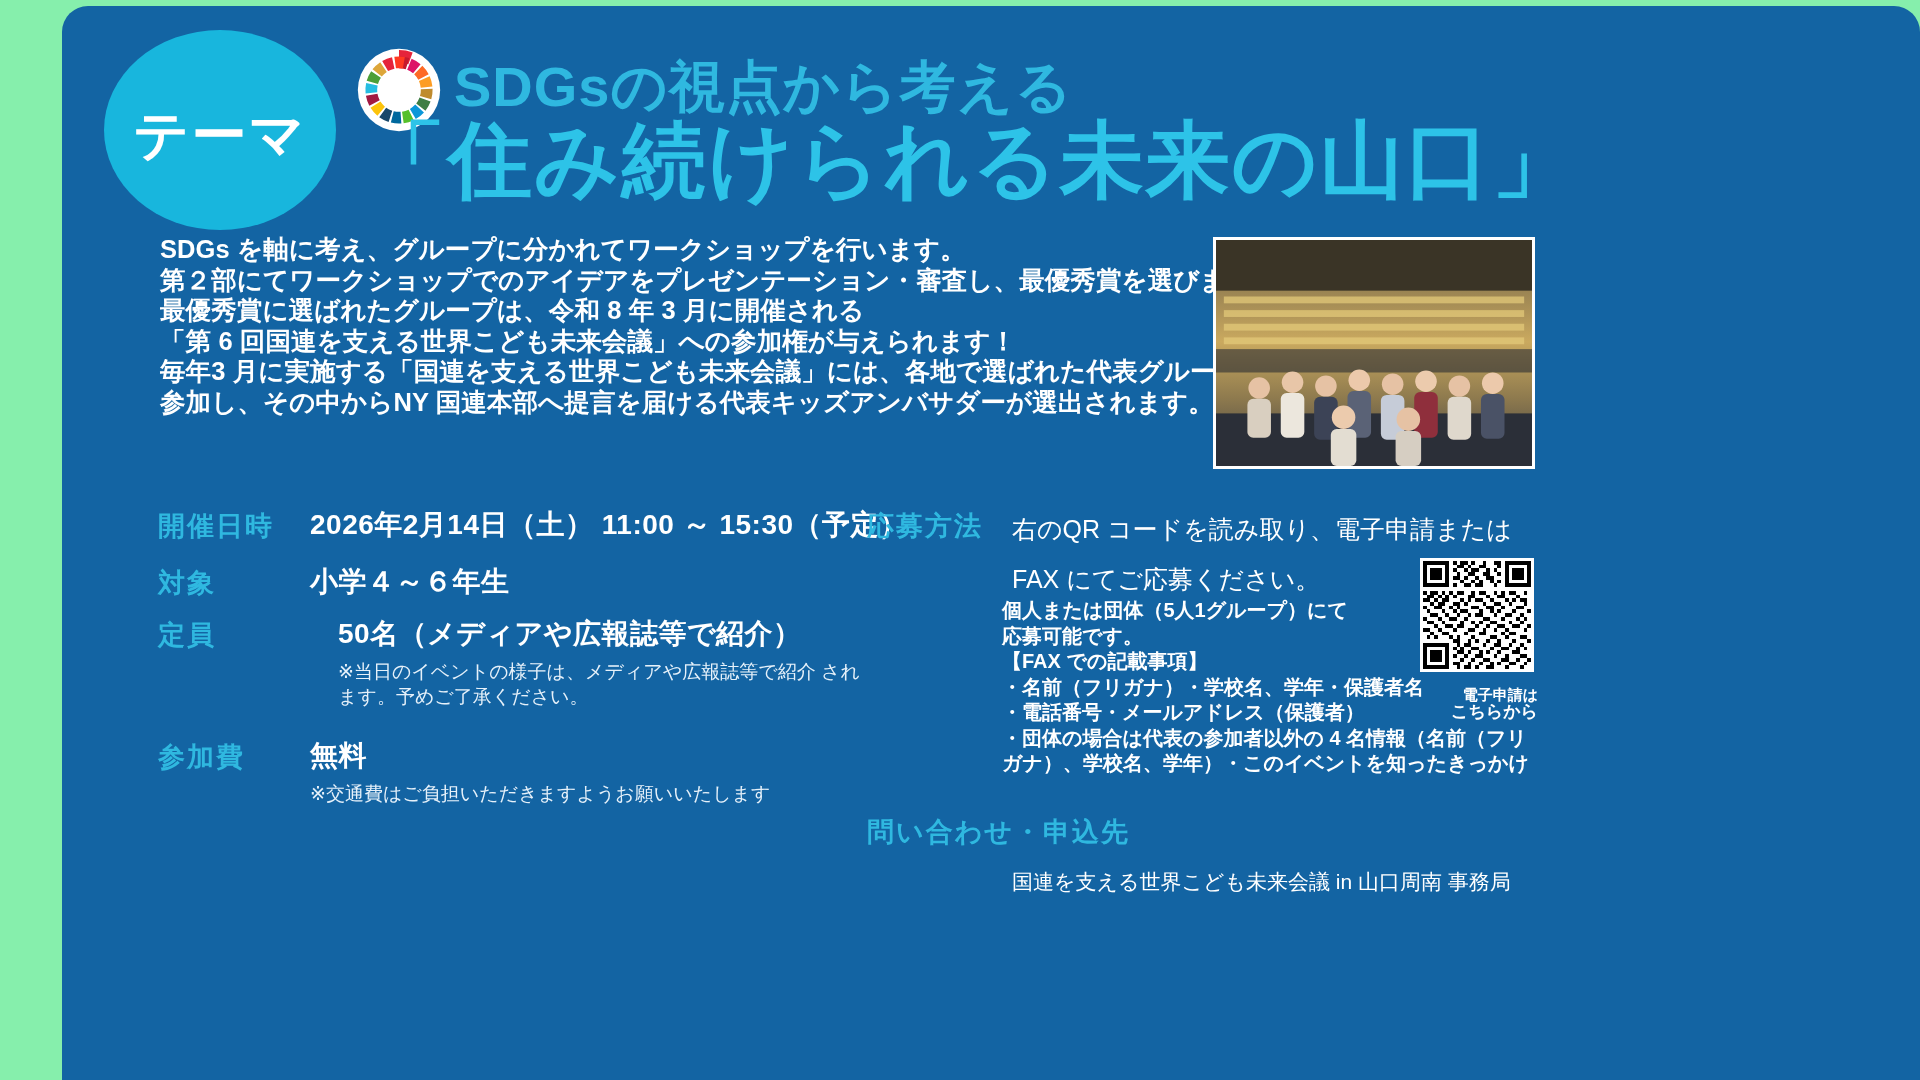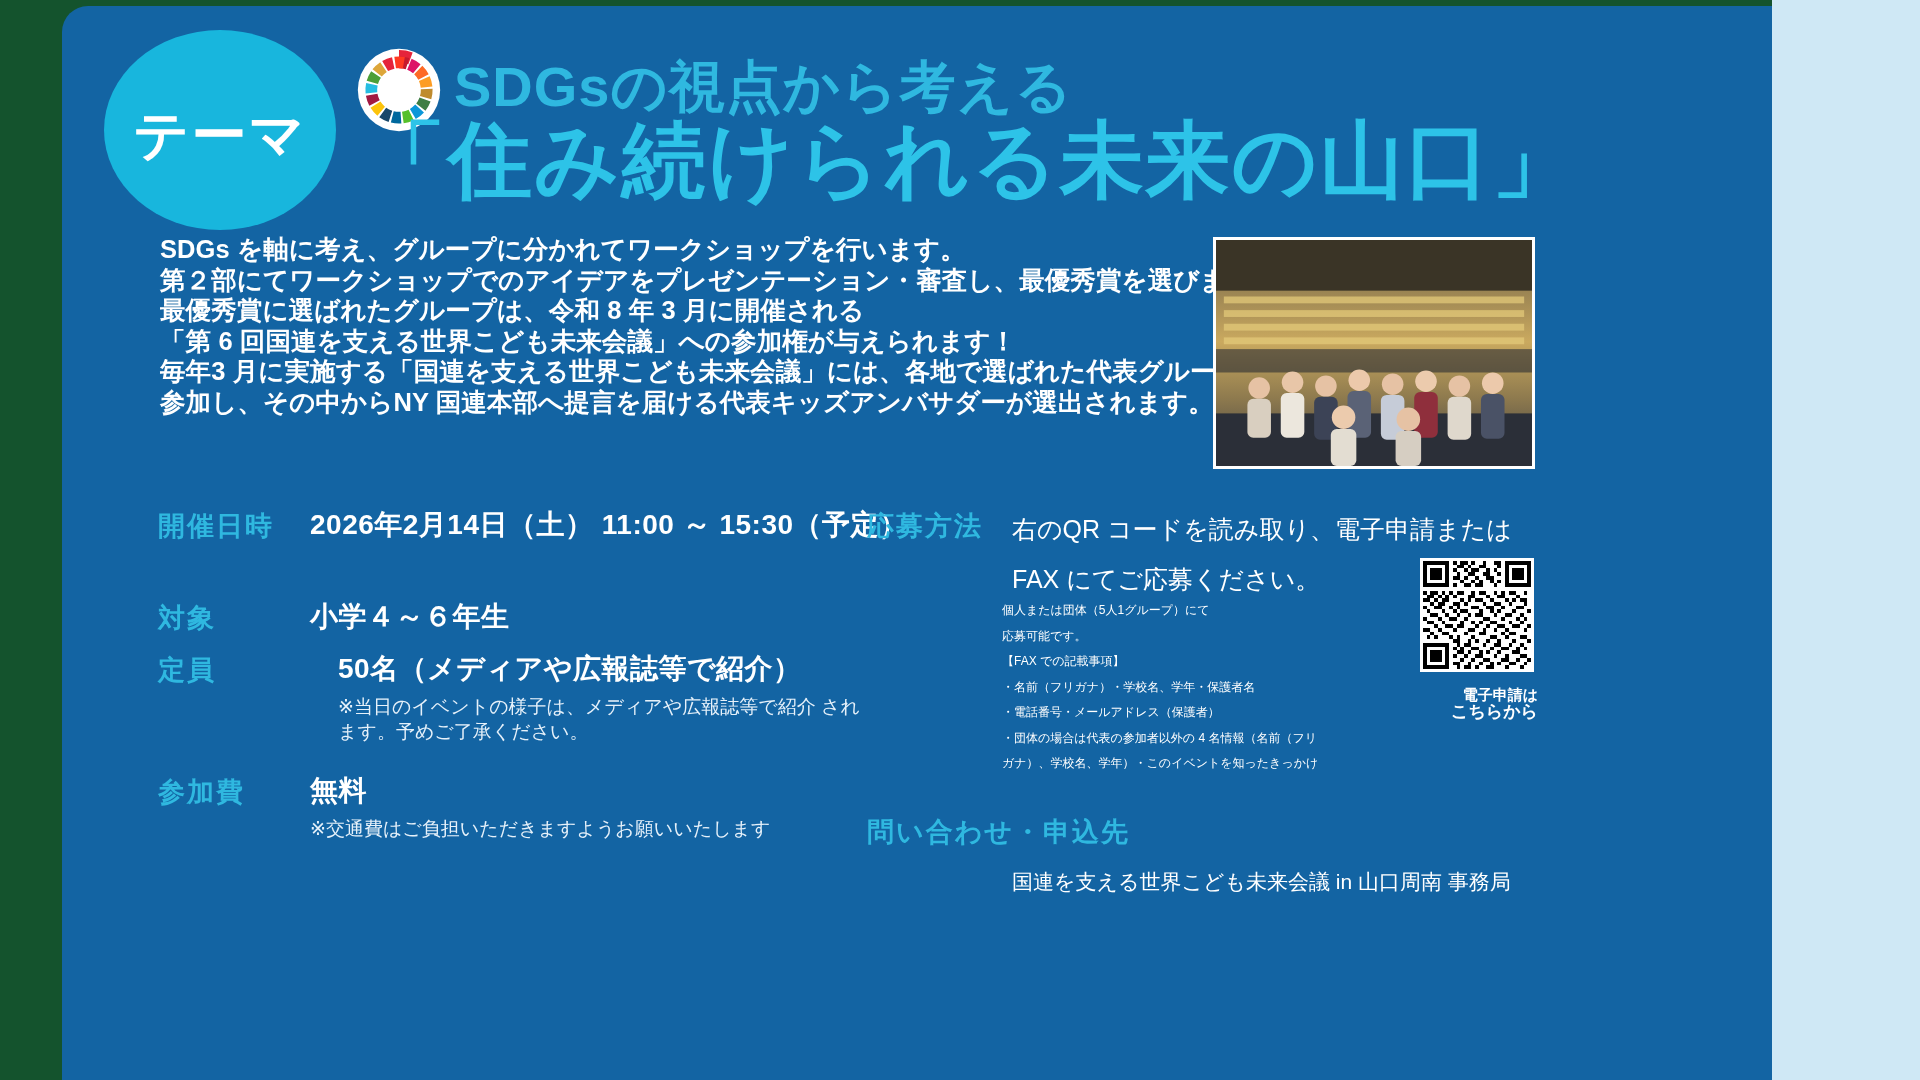--- a/index.html
+++ b/index.html
@@ -3,24 +3,24 @@
 <meta charset="utf-8">
 <style>
   html, body {
     margin: 0;
     padding: 0;
     background: #cfe8f5;
     font-family: "Liberation Sans", "DejaVu Sans", sans-serif;
   }
   #stage {
     position: relative;
-    width: 1772px;
+    width: 1920px;
     height: 1080px;
     overflow: hidden;
-    background: #14532d;
+    background: #86efac;
   }
   
   .poster {
     position: absolute;
     left: 62px;
     top: 6px;
     width: 1858px;
     height: 1090px;
     background: #1364a3;
     border-radius: 26px 26px 0 0;
@@ -144,21 +144,21 @@
     line-height: 26px;
   }
   .val-note {
     color: #e6f1fa;
     font-size: 19px;
     font-weight: 400;
     margin-top: 6px;
     line-height: 25px;
     max-width: 600px;
   }
-  .r-datetime { margin-bottom: 54px; }
+  .r-datetime { margin-bottom: 19px; }
   .r-venue { margin-bottom: 26px; }
   .r-target { margin-bottom: 14px; }
   .r-capacity { margin-bottom: 28px; gap: 28px; }
 
   
   .apply-label {
     position: absolute;
     left: 805px;
     top: 502px;
     color: #2fb8e0;
@@ -176,22 +176,22 @@
     font-size: 25px;
     font-weight: 400;
     line-height: 50px;
   }
   .apply-body {
     position: absolute;
     left: 940px;
     top: 592px;
     width: 560px;
     color: #ffffff;
-    font-size: 12px;
-    font-weight: 400;
+    font-size: 20px;
+    font-weight: 700;
     line-height: 25.5px;
   }
   .apply-body div { margin: 0; }
 
   .qr-block {
     position: absolute;
     left: 1358px;
     top: 552px;
     width: 118px;
     text-align: center;

